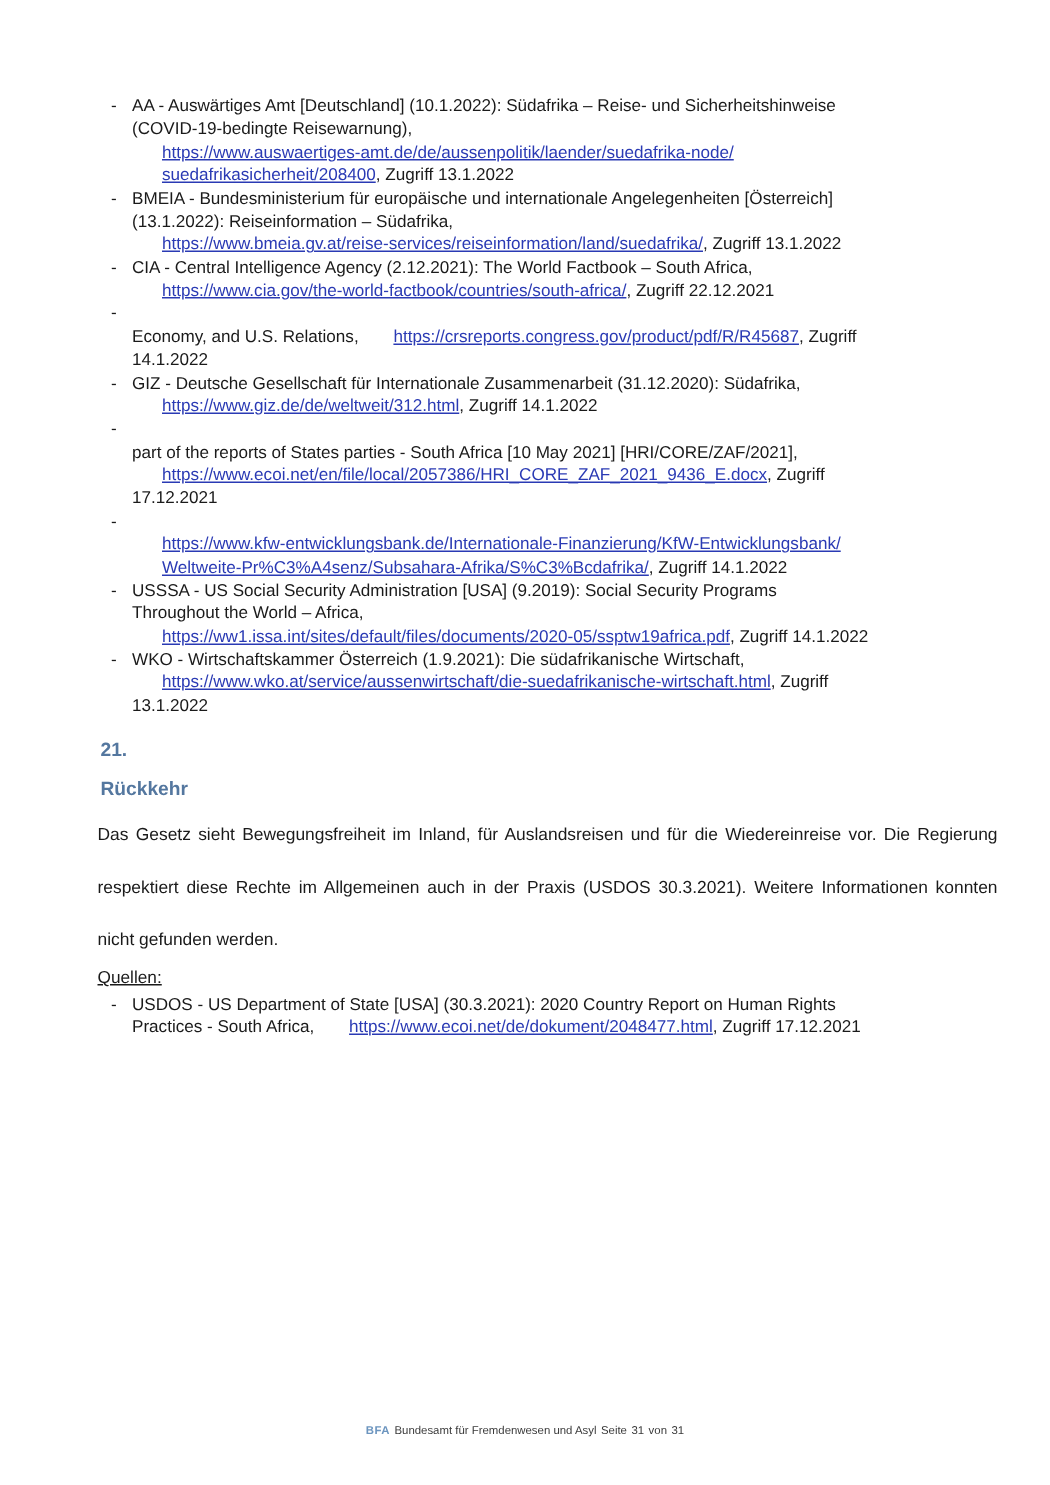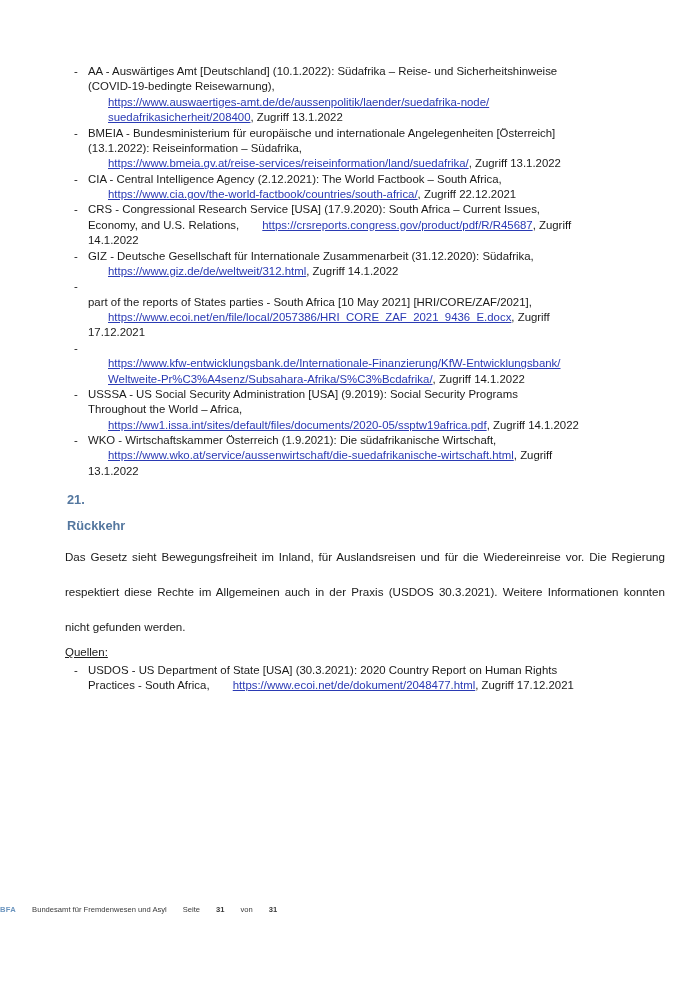--- a/index.html
+++ b/index.html
@@ -33,36 +33,36 @@
   .body-par {
     margin: 6px 0 0 0;
     font-size: 11.6px; line-height: 35px;
     text-align: justify;
   }
   .quellen { margin-top: 1px; font-size: 11.5px; line-height: 15.4px; }
   .quellen .u { text-decoration: underline; }
   .ref-list.bottom { margin-top: 2px; }
   .footer {
     position: absolute; top: 905px; left: 0; width: 700px;
-    display: flex; align-items: baseline; gap: 16px;
+    display: flex; justify-content: center; align-items: baseline; gap: 3px;
     font-size: 7.6px; color: #3a3a3a;
   }
   .footer .bfa { color: var(--brand, #6c95bf); font-weight: bold; letter-spacing: 0.3px; }
-  .footer b { font-weight: bold; }
+  .footer b { font-weight: normal; margin-top: 44px; }
 </style>
 </head>
 <body>
 
 <div class="page">
 
   <ul class="ref-list">
       <li><span>AA - Auswärtiges Amt [Deutschland] (10.1.2022): Südafrika – Reise- und Sicherheitshinweise</span><br><span>(COVID-19-bedingte Reisewarnung),</span><br><a class="link">https://www.auswaertiges-amt.de/de/aussenpolitik/laender/suedafrika-node/</a><br><a class="link">suedafrikasicherheit/208400</a><span>, Zugriff 13.1.2022</span></li>
       <li><span>BMEIA - Bundesministerium für europäische und internationale Angelegenheiten [Österreich]</span><br><span>(13.1.2022): Reiseinformation – Südafrika,</span><br><a class="link">https://www.bmeia.gv.at/reise-services/reiseinformation/land/suedafrika/</a><span>, Zugriff 13.1.2022</span></li>
       <li><span>CIA - Central Intelligence Agency (2.12.2021): The World Factbook – South Africa,</span><br><a class="link">https://www.cia.gov/the-world-factbook/countries/south-africa/</a><span>, Zugriff 22.12.2021</span></li>
-      <li><span>CRS - Congressional Research Service [USA] (17.9.2020): South Africa – Current Issues,</span><br><span>Economy, and U.S. Relations, </span><a class="link">https://crsreports.congress.gov/product/pdf/R/R45687</a><span>, Zugriff</span><br><span>14.1.2022</span></li>
+      <li><br><span>Economy, and U.S. Relations, </span><a class="link">https://crsreports.congress.gov/product/pdf/R/R45687</a><span>, Zugriff</span><br><span>14.1.2022</span></li>
       <li><span>GIZ - Deutsche Gesellschaft für Internationale Zusammenarbeit (31.12.2020): Südafrika,</span><br><a class="link">https://www.giz.de/de/weltweit/312.html</a><span>, Zugriff 14.1.2022</span></li>
       <li><br><span>part of the reports of States parties - South Africa [10 May 2021] [HRI/CORE/ZAF/2021],</span><br><a class="link">https://www.ecoi.net/en/file/local/2057386/HRI_CORE_ZAF_2021_9436_E.docx</a><span>, Zugriff</span><br><span>17.12.2021</span></li>
       <li><br><a class="link">https://www.kfw-entwicklungsbank.de/Internationale-Finanzierung/KfW-Entwicklungsbank/</a><br><a class="link">Weltweite-Pr%C3%A4senz/Subsahara-Afrika/S%C3%Bcdafrika/</a><span>, Zugriff 14.1.2022</span></li>
       <li><span>USSSA - US Social Security Administration [USA] (9.2019): Social Security Programs</span><br><span>Throughout the World – Africa,</span><br><a class="link">https://ww1.issa.int/sites/default/files/documents/2020-05/ssptw19africa.pdf</a><span>, Zugriff 14.1.2022</span></li>
       <li><span>WKO - Wirtschaftskammer Österreich (1.9.2021): Die südafrikanische Wirtschaft,</span><br><a class="link">https://www.wko.at/service/aussenwirtschaft/die-suedafrikanische-wirtschaft.html</a><span>, Zugriff</span><br><span>13.1.2022</span></li>
     </ul>
 
   <div class="heading">
     <span>21.</span>
     <span>Rückkehr</span>

